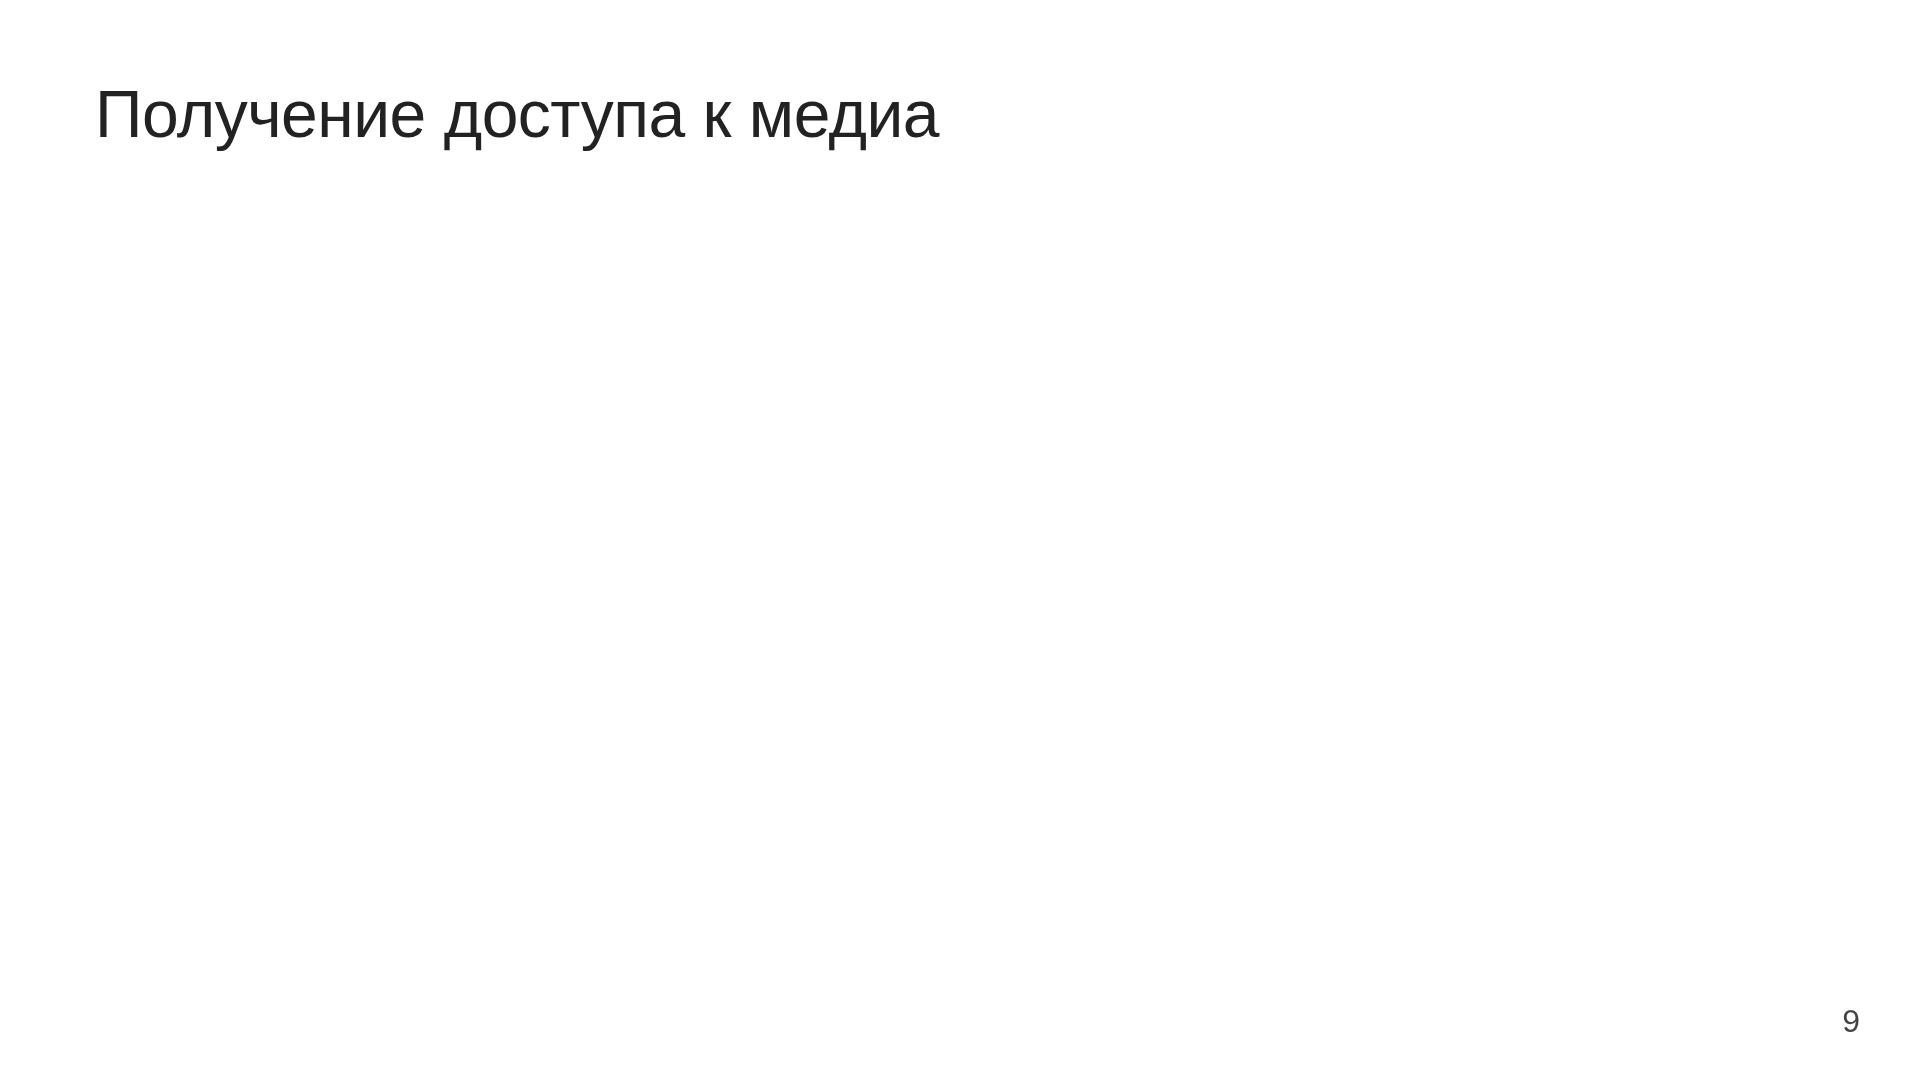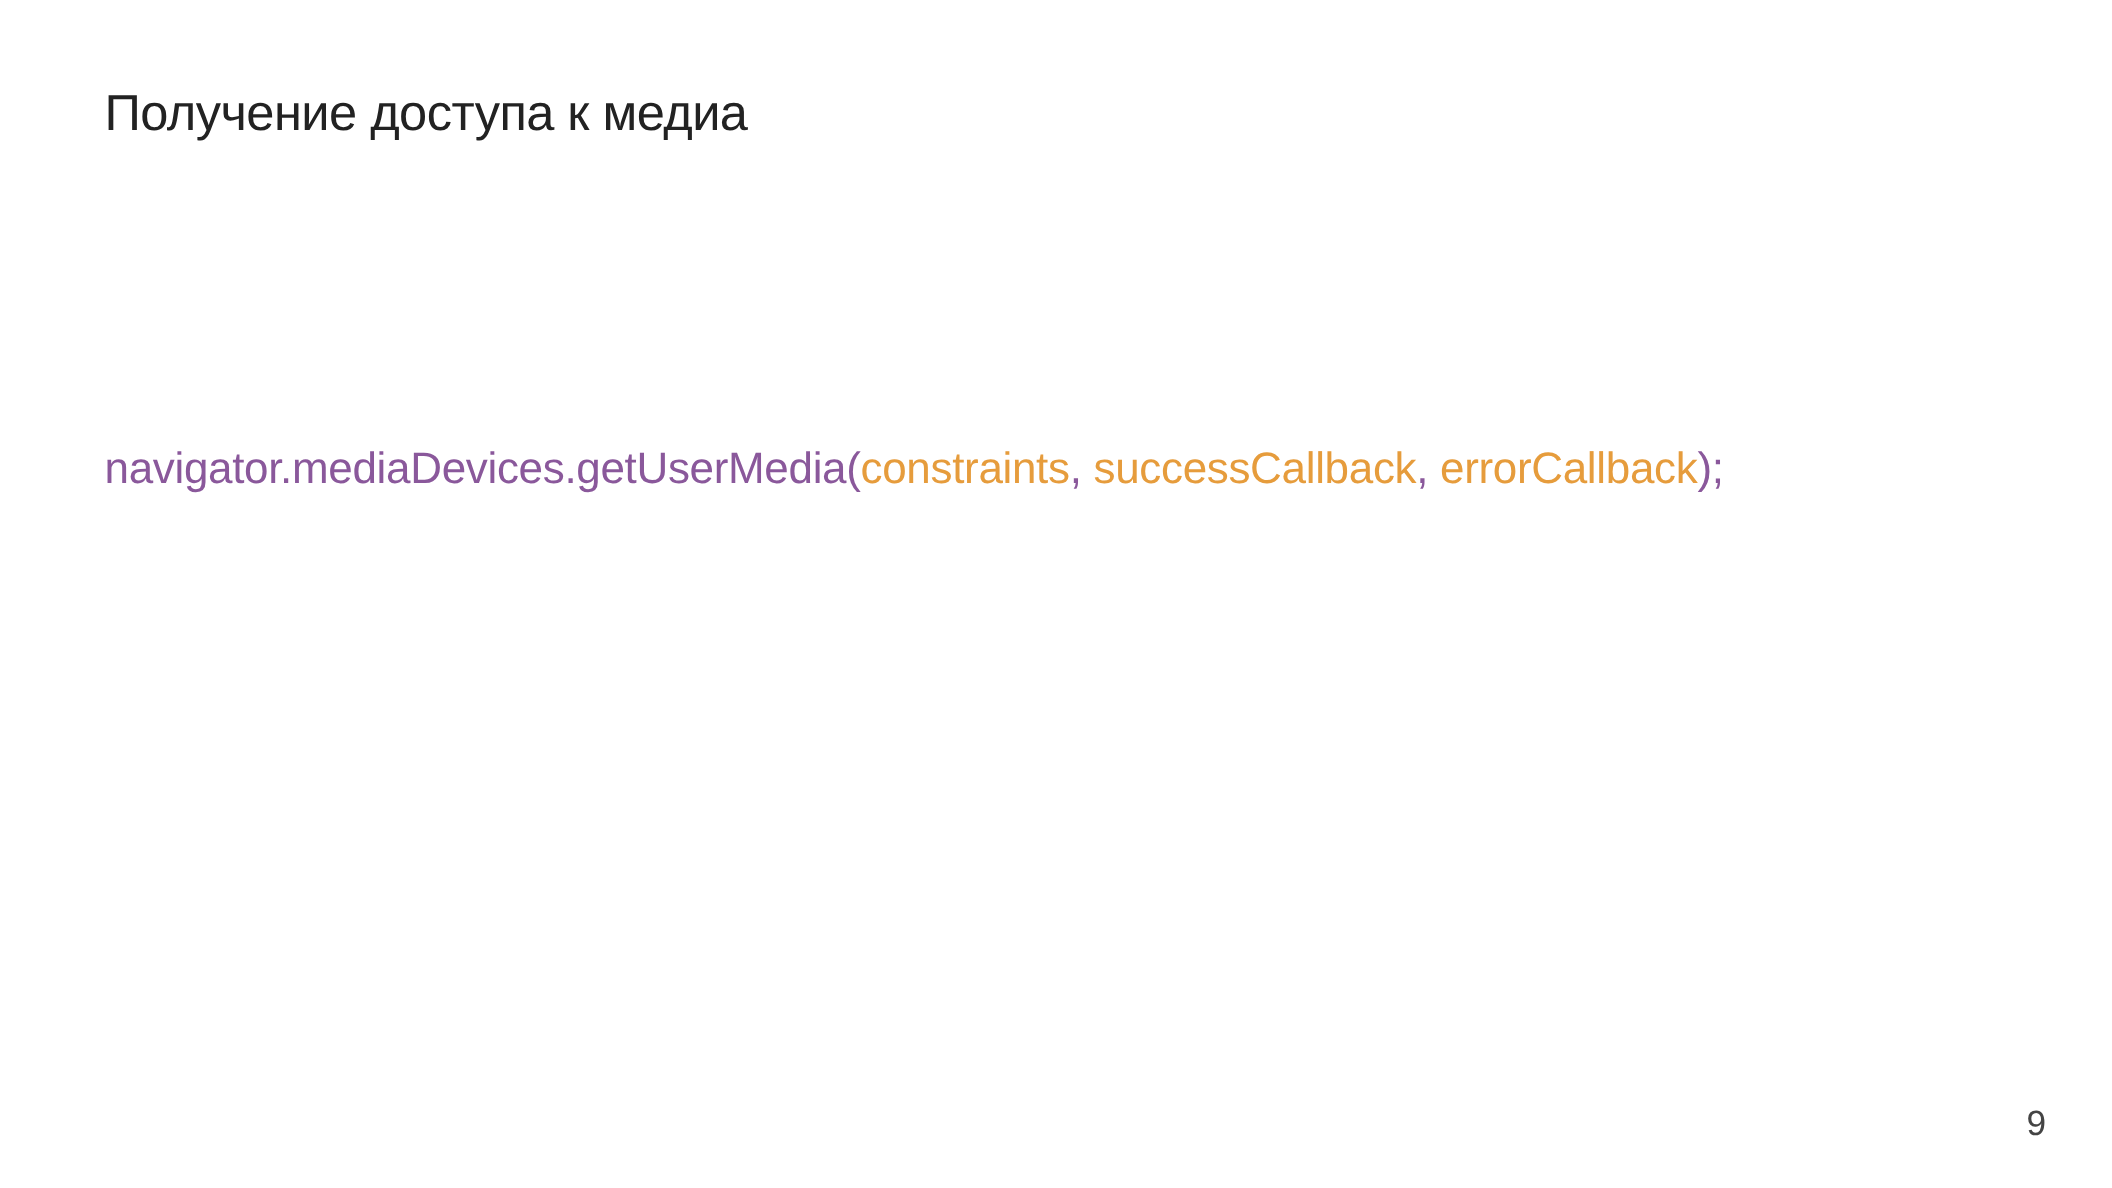--- a/index.html
+++ b/index.html
@@ -15,21 +15,21 @@
       position: relative;
       overflow: hidden;
     }
     .slide {
       width: 100%;
       height: 100%;
       padding: 75px 95px;
       position: relative;
     }
     .title {
-      font-size: 46px;
+      font-size: 66px;
       font-weight: 400;
       color: #222222;
       letter-spacing: -0.5px;
       line-height: 1.2;
     }
     .code-block {
       margin-top: 270px;
     }
     .code-line {
       font-size: 40px;
@@ -54,20 +54,17 @@
       color: #444444;
     }
   </style>
 </head>
 <body>
 
 <div class="slide">
   <h1 class="title">Получение доступа к медиа</h1>
 
   <div class="code-block">
-    <div class="code-line">
-      <span class="purple">navigator.mediaDevices.getUserMedia(</span><span class="orange">constraints</span><span class="purple">, </span><span class="orange">successCallback</span><span class="purple">, </span><span class="orange">errorCallback</span><span class="purple">);</span>
-    </div>
 
   </div>
 
   <div class="page-number">9</div>
 </div>
 
 </body></html>

